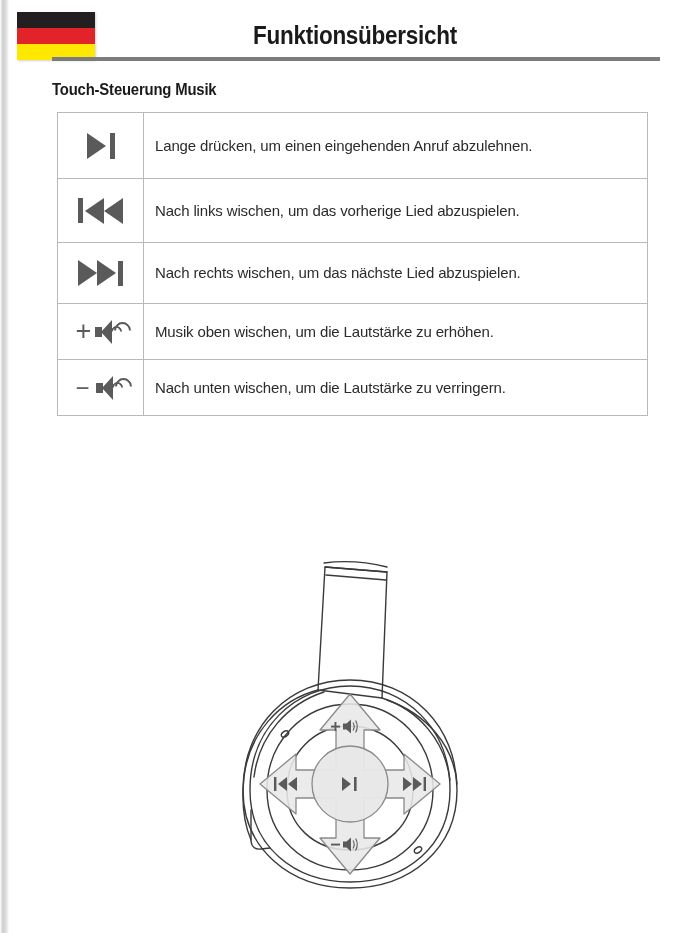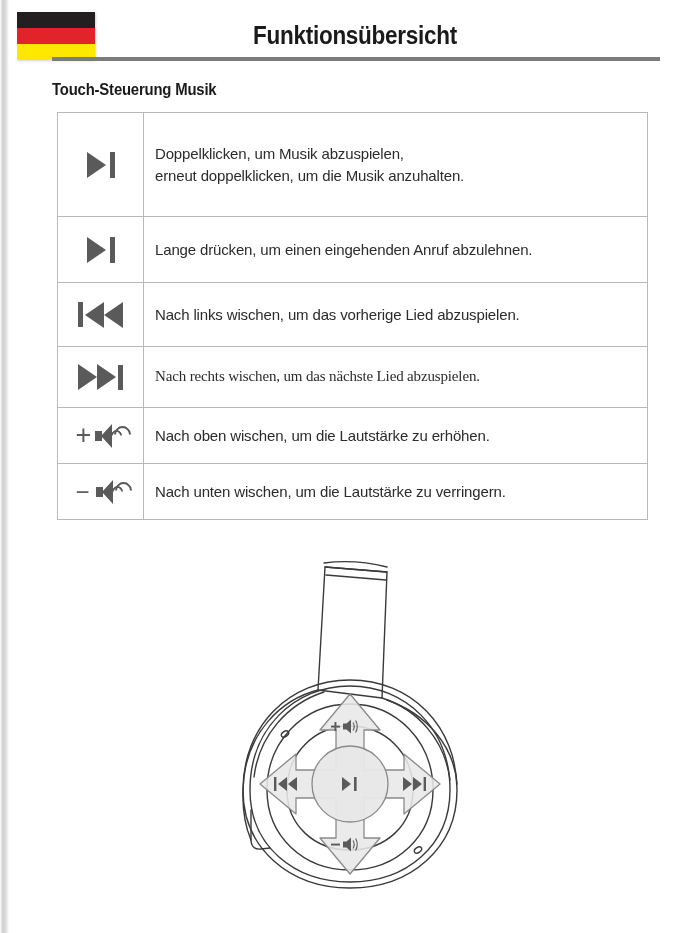--- a/index.html
+++ b/index.html
@@ -69,21 +69,21 @@
     padding:5px 8px 5px 11px;
     font-size:15px;
     line-height:1.42;
     color:#2b2b2b;
     letter-spacing:-0.15px;
   }
   .fn-table tr.h2 td{height:93px;}
   .fn-table tr.h2b td{height:85px;}
   .fn-table tr.h1 td{height:55px;}
   .fn-table tr.h1b td{height:53px;margin-top:44px;}
-  .fn-table tr.h1c td{height:50px;font-family:Liberation Serif, serif;}
+  .fn-table tr.h1c td{height:50px;}
   .fn-table tr.h1d td{height:45px;}
 
   .desc-line{display:block;white-space:nowrap;}
 
   
   .ic{display:inline-flex;align-items:center;justify-content:center;height:34px;}
 
   .tri-r{
     width:0;height:0;
     border-left:19px solid #5a5a5a;
@@ -144,33 +144,20 @@
     <div class="band" style="background:#e2232a"></div>
     <div class="band" style="background:#ffe800"></div>
   </div>
 
   <div class="doc-title">Funktionsübersicht</div>
   <div class="title-rule"></div>
   <div class="sub-title">Touch-Steuerung Musik</div>
 
   <table class="fn-table">
     <tbody>
-      <tr class="h2">
-        <td class="icon-cell">
-          <span class="ic">
-            <span class="tri-r"></span>
-              <span class="gap3"></span>
-              <span class="bar-v"></span>
-          </span>
-        </td>
-        <td class="desc-cell">
-          <span class="desc-line">Doppelklicken, um Musik abzuspielen,</span>
-          <span class="desc-line">erneut doppelklicken, um die Musik anzuhalten.</span>
-        </td>
-      </tr>
 
 
       <tr class="h1">
         <td class="icon-cell">
           <span class="ic">
             <span class="tri-r"></span>
               <span class="gap3"></span>
               <span class="bar-v"></span>
           </span>
         </td>
@@ -213,21 +200,21 @@
             <span class="sign">+</span>
             <span class="spk">
               <span class="body"></span>
                 <span class="cone"></span>
                 <span class="w1"></span>
                 <span class="w2"></span>
             </span>
           </span>
         </td>
         <td class="desc-cell">
-          <span class="desc-line">Nach oben wischen, um die Lautstärke zu erhöhen.</span>
+          <span class="desc-line">Musik oben wischen, um die Lautstärke zu erhöhen.</span>
         </td>
       </tr>
 
       <tr class="h1d">
         <td class="icon-cell">
           <span class="ic">
             <span class="sign minus">−</span>
             <span class="spk">
               <span class="body"></span>
                 <span class="cone"></span>

